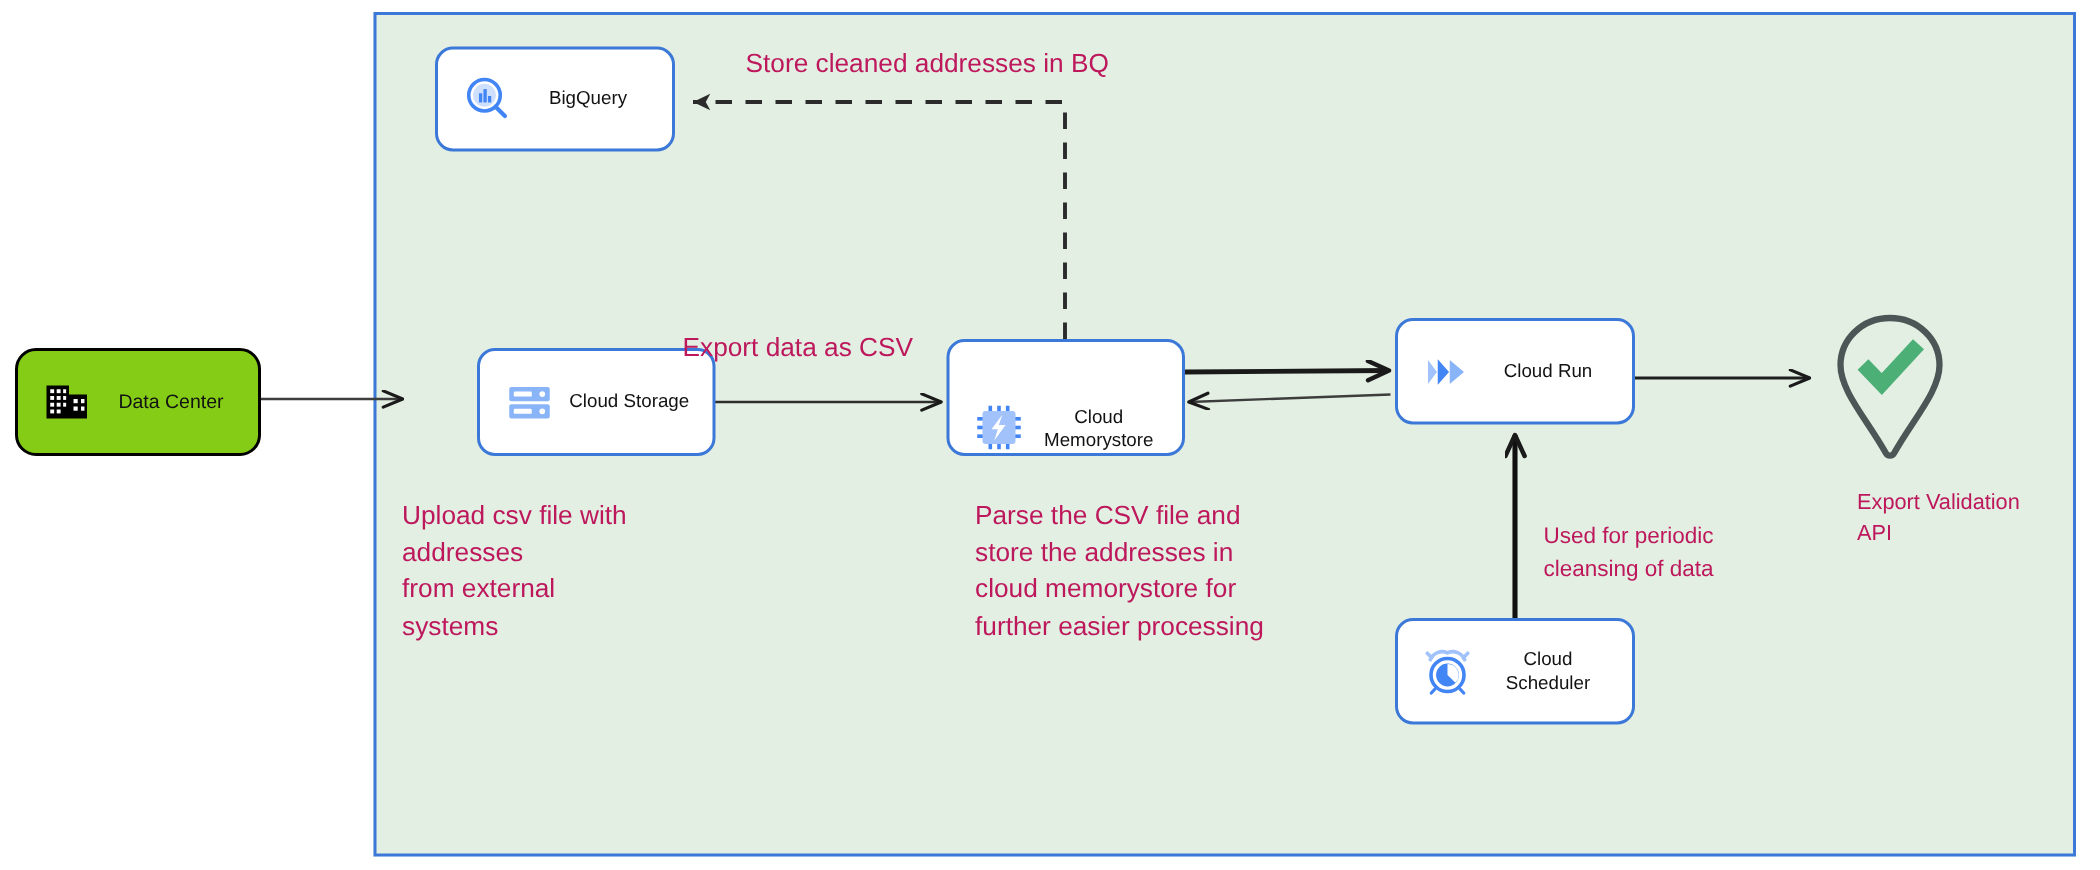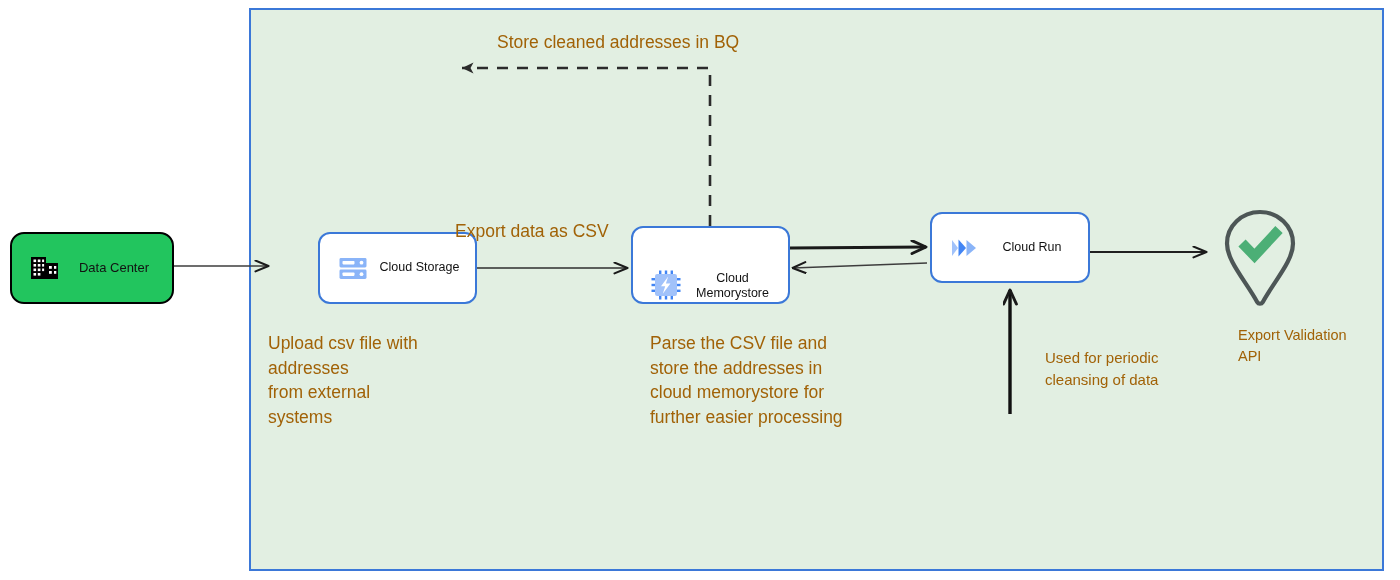--- a/index.html
+++ b/index.html
@@ -33,21 +33,21 @@
   .node {
     position: absolute;
     box-sizing: border-box;
     display: flex;
     align-items: center;
     background: #ffffff;
     border: 2px solid #3b78d8;
     border-radius: 12px;
   }
   .node.external {
-    background: #22c55e;
+    background: #84cc16;
     border: 2px solid #000000;
     border-radius: 14px;
   }
   .node .node-icon {
     flex: 0 0 auto;
     width: 34px;
     height: 34px;
     margin-left: 16px;
     display: block;
   }
@@ -60,21 +60,21 @@
     padding-right: 10px;
     padding-left: 4px;
     white-space: pre-line;
   }
   .node.external .node-label {
     font-size: 13px;
   }
   
   .annotation {
     position: absolute;
-    color: #a16207;
+    color: #be185d;
     white-space: pre-line;
   }
   .ann-lg { font-size: 17.5px; line-height: 24.5px; }
   .ann-md { font-size: 15px;  line-height: 22px; }
   .ann-sm { font-size: 14.5px; line-height: 21px; }
   
   #edges {
     position: absolute;
     left: 0;
     top: 0;
@@ -146,20 +146,35 @@
           <rect x="21" y="15" width="2.8" height="2.8"></rect>
           <rect x="26" y="15" width="2.3" height="2.8"></rect>
           <rect x="21" y="20" width="2.8" height="2.8"></rect>
           <rect x="26" y="20" width="2.3" height="2.8"></rect>
         </g>
       </svg>
     </span>
     <span class="node-label">Data Center</span>
   </div>
 
+  <div class="node" style="left:290px; top:31px; width:160px; height:70px;">
+    <span class="node-icon">
+      <svg viewBox="0 0 34 34" width="34" height="34" xmlns="http://www.w3.org/2000/svg">
+        <circle cx="15" cy="14.5" r="10.5" fill="none" stroke="#4285f4" stroke-width="2.4"></circle>
+        <circle cx="15" cy="14.5" r="7.6" fill="#cfe0fd"></circle>
+        <g fill="#4285f4">
+          <rect x="11.3" y="13.2" width="2.2" height="6.1"></rect>
+          <rect x="14.3" y="10.4" width="2.2" height="8.9"></rect>
+          <rect x="17.3" y="15.0" width="2.2" height="4.3"></rect>
+        </g>
+        <path d="M22.4,22.2 L28.6,28.4" stroke="#4285f4" stroke-width="2.8" stroke-linecap="round"></path>
+      </svg>
+    </span>
+    <span class="node-label">BigQuery</span>
+  </div>
 
   <div class="node" style="left:271px; top:232px; width:159px; height:72px;margin-left:47px;">
     <span class="node-icon">
       <svg viewBox="0 0 34 34" width="34" height="34" xmlns="http://www.w3.org/2000/svg">
         <rect x="3.5" y="7" width="27" height="9.5" rx="1.4" fill="#8ab4f8"></rect>
         <rect x="3.5" y="18.5" width="27" height="9.5" rx="1.4" fill="#8ab4f8"></rect>
         <rect x="6.5" y="10" width="12" height="3.4" rx="0.8" fill="#ffffff"></rect>
         <rect x="6.5" y="21.5" width="12" height="3.4" rx="0.8" fill="#ffffff"></rect>
         <circle cx="25.5" cy="11.7" r="1.9" fill="#ffffff"></circle>
         <circle cx="25.5" cy="23.2" r="1.9" fill="#ffffff"></circle>
@@ -197,20 +212,33 @@
     <span class="node-icon">
       <svg viewBox="0 0 34 34" width="34" height="34" xmlns="http://www.w3.org/2000/svg">
         <path d="M4,9 L4,25 L10,17 Z" fill="#a1c2fa"></path>
         <path d="M10.5,8.5 L10.5,25.5 L18,17 Z" fill="#4285f4"></path>
         <path d="M18.5,9 L18.5,25 L28,17 Z" fill="#8ab4f8"></path>
       </svg>
     </span>
     <span class="node-label">Cloud Run</span>
   </div>
 
+  <div class="node" style="left:930px; top:412px; width:160px; height:71px;">
+    <span class="node-icon">
+      <svg viewBox="0 0 34 34" width="34" height="34" xmlns="http://www.w3.org/2000/svg">
+        <path d="M6.5,7.5 L3.5,4.5 M27.5,7.5 L30.5,4.5" stroke="#a1c2fa" stroke-width="2.4" stroke-linecap="round" fill="none"></path>
+        <path d="M5.5,8.8 A8.6,8.6 0 0 1 17,4.2 A8.6,8.6 0 0 1 28.5,8.8" fill="none" stroke="#a1c2fa" stroke-width="2.4" stroke-linecap="round"></path>
+        <circle cx="17" cy="19" r="11" fill="none" stroke="#4285f4" stroke-width="2.4"></circle>
+        <circle cx="17" cy="19" r="7.6" fill="#4285f4"></circle>
+        <path d="M17,19 L17,11.6 A7.4,7.4 0 0 1 22.3,24.2 Z" fill="#ffffff"></path>
+        <path d="M8.5,28.5 L6.2,31 M25.5,28.5 L27.8,31" stroke="#4285f4" stroke-width="2.2" stroke-linecap="round" fill="none"></path>
+      </svg>
+    </span>
+    <span class="node-label">Cloud Scheduler</span>
+  </div>
 
   <div class="pin-wrap">
     <svg viewBox="0 0 82 100" width="82" height="100" xmlns="http://www.w3.org/2000/svg">
       <path d="M41,4 C22.5,4 8,18.2 8,35.4 C8,53 26,72 38.3,94.2 C39.4,96.2 42.6,96.2 43.7,94.2 C56,72 74,53 74,35.4 C74,18.2 59.5,4 41,4 Z" fill="none" stroke="#4d5656" stroke-width="4.2" stroke-linejoin="round"></path>
       <path d="M23,35 L35.5,48 L60,21.5" fill="none" stroke="#4caf76" stroke-width="10" stroke-linecap="butt" stroke-linejoin="miter"></path>
     </svg>
   </div>
 
   <div class="annotation ann-lg" style="left:497px; top:30px;">Store cleaned addresses in BQ</div>
 
@@ -219,19 +247,19 @@
   <div class="annotation ann-lg" style="left:268px; top:331px;">Upload csv file with
 addresses
 from external
 systems</div>
 
   <div class="annotation ann-lg" style="left:610px; top:331px;margin-left:40px;">Parse the CSV file and
 store the addresses in
 cloud  memorystore for
 further easier processing</div>
 
-  <div class="annotation ann-md" style="left:1029px; top:347px;margin-left:16px;">Used for periodic
+  <div class="annotation ann-md" style="left:1029px; top:347px;">Used for periodic
 cleansing of data</div>
 
   <div class="annotation ann-sm" style="left:1238px; top:325px;">Export Validation
 API</div>
 
 </div>
 
 </body></html>

